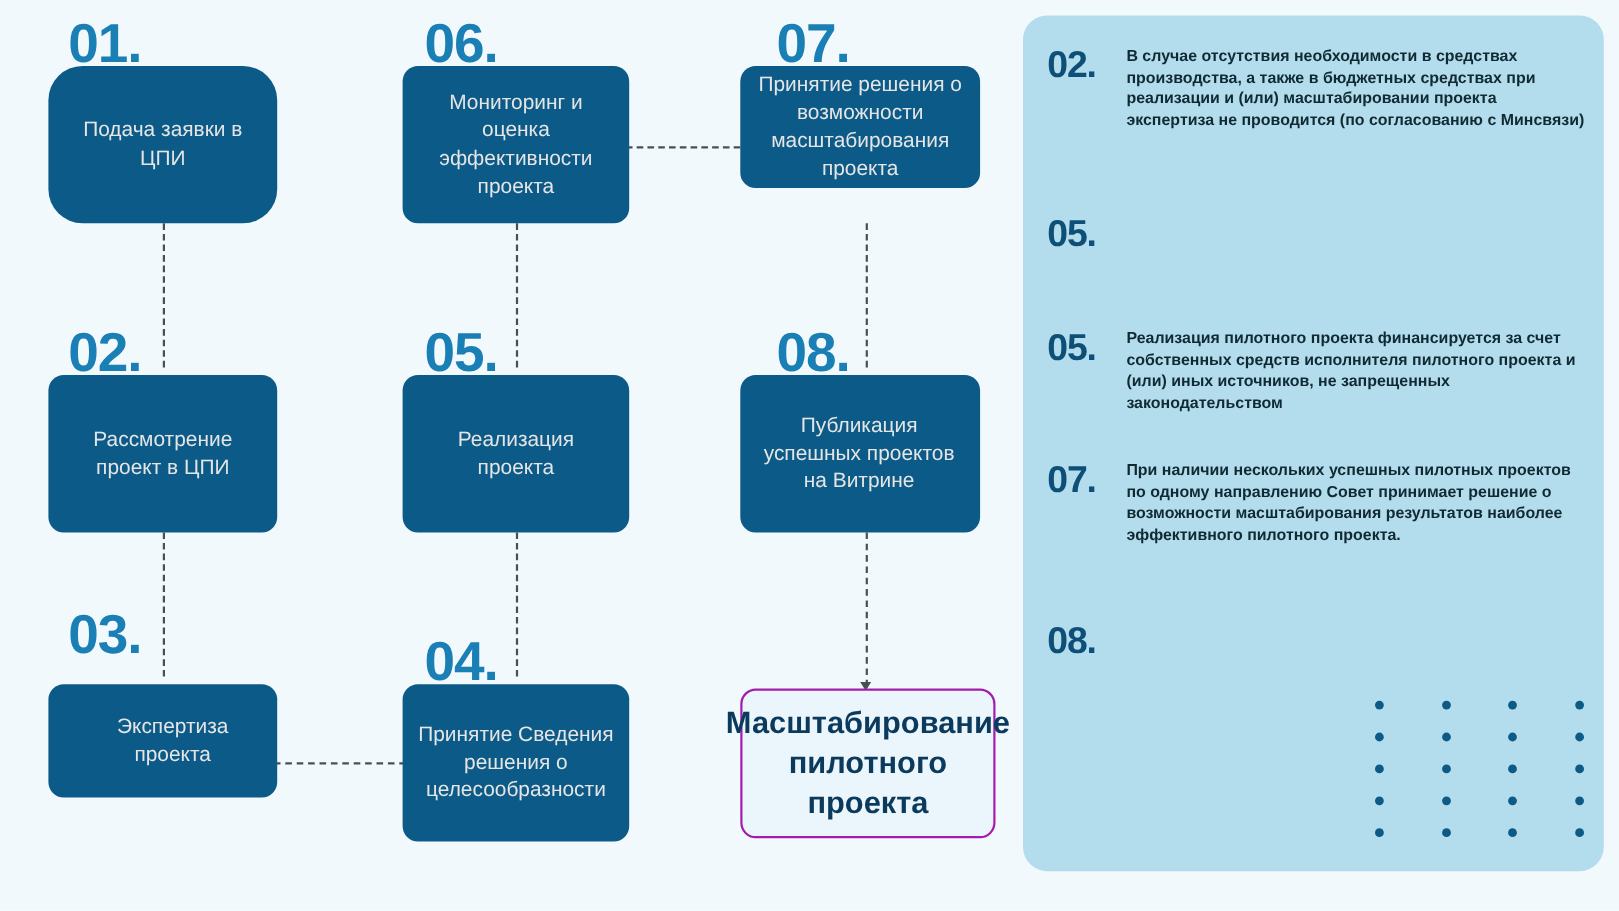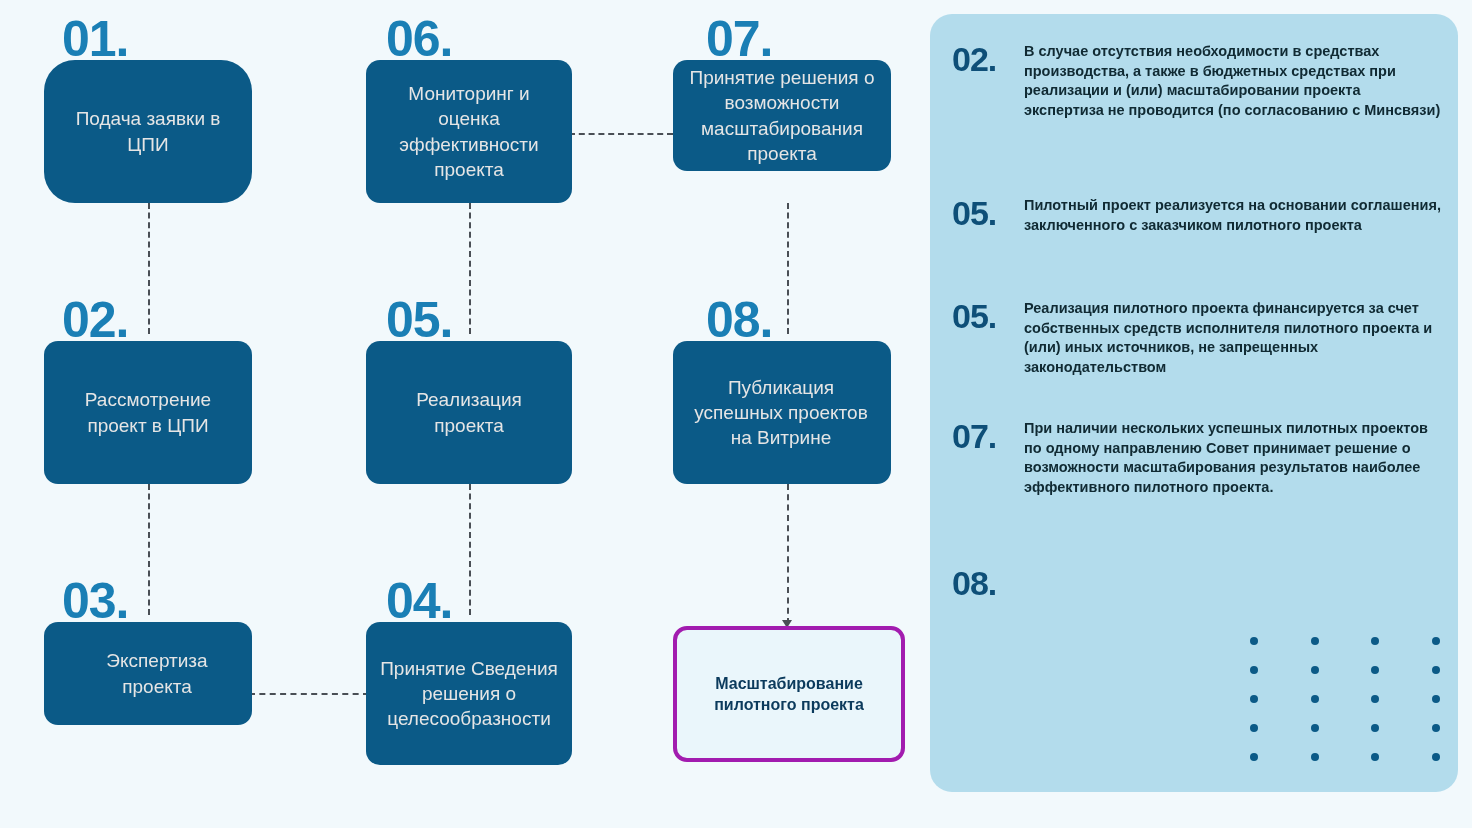--- a/index.html
+++ b/index.html
@@ -38,23 +38,23 @@
     text-align: center;
     font-size: 19px;
     line-height: 1.32;
     padding: 8px 14px;
     box-sizing: border-box;
     font-weight: 400;
   }
   .step.final {
     background: #eaf6fb;
     color: #0b3a5c;
-    border: 4px solid #a21caf;
-    font-weight: bold;
-    font-size: 16px;
+    border: 2px solid #a21caf;
+    font-weight: bold;
+    font-size: 28px;
   }
   .num {
     position: absolute;
     color: #1a7fb5;
     font-size: 50px;
     font-weight: bold;
     letter-spacing: -1px;
     line-height: 1;
   }
   
@@ -144,21 +144,21 @@
     <div class="conn-v" style="left:787px; top:203px; height:131px;"></div>
     <div class="conn-v" style="left:787px; top:484px; height:140px;"></div>
     <div class="arrowhead" style="left:782px; top:620px;"></div>
 
     <div class="num" style="left:62px; top:14px;">01.</div>
     <div class="step" style="left:44px; top:60px; width:208px; height:143px;border-radius:31px;">Подача заявки в ЦПИ</div>
 
     <div class="num" style="left:62px; top:295px;">02.</div>
     <div class="step" style="left:44px; top:341px; width:208px; height:143px;">Рассмотрение проект в ЦПИ</div>
 
-    <div class="num" style="left:62px; top:576px;">03.</div>
+    <div class="num" style="left:62px; top:552px;">03.</div>
     <div class="step" style="left:44px; top:622px; width:208px; height:103px;padding-left:32px;">Экспертиза проекта</div>
 
     <div class="num" style="left:386px; top:14px;">06.</div>
     <div class="step" style="left:366px; top:60px; width:206px; height:143px;">Мониторинг и оценка эффективности проекта</div>
 
     <div class="num" style="left:386px; top:295px;">05.</div>
     <div class="step" style="left:366px; top:341px; width:206px; height:143px;">Реализация проекта</div>
 
     <div class="num" style="left:386px; top:576px;">04.</div>
     <div class="step" style="left:366px; top:622px; width:206px; height:143px;">Принятие Сведения решения о целесообразности</div>
@@ -174,21 +174,20 @@
 
   <div class="panel">
 
     <div class="note" style="top:28px;">
       <div class="note-num">02.</div>
       <div class="note-text">В случае отсутствия необходимости в средствах производства, а также в бюджетных средствах при реализации и (или) масштабировании проекта экспертиза не проводится (по согласованию с Минсвязи)</div>
     </div>
 
     <div class="note" style="top:182px;">
       <div class="note-num">05.</div>
-      <div class="note-text">Пилотный проект реализуется на основании соглашения, заключенного с заказчиком пилотного проекта</div>
     </div>
 
     <div class="note" style="top:285px;">
       <div class="note-num">05.</div>
       <div class="note-text">Реализация пилотного проекта финансируется за счет собственных средств исполнителя пилотного проекта и (или) иных источников, не запрещенных законодательством</div>
     </div>
 
     <div class="note" style="top:405px;">
       <div class="note-num">07.</div>
       <div class="note-text"> При наличии нескольких успешных пилотных проектов по одному направлению Совет принимает решение о возможности масштабирования результатов наиболее эффективного пилотного проекта.</div>

